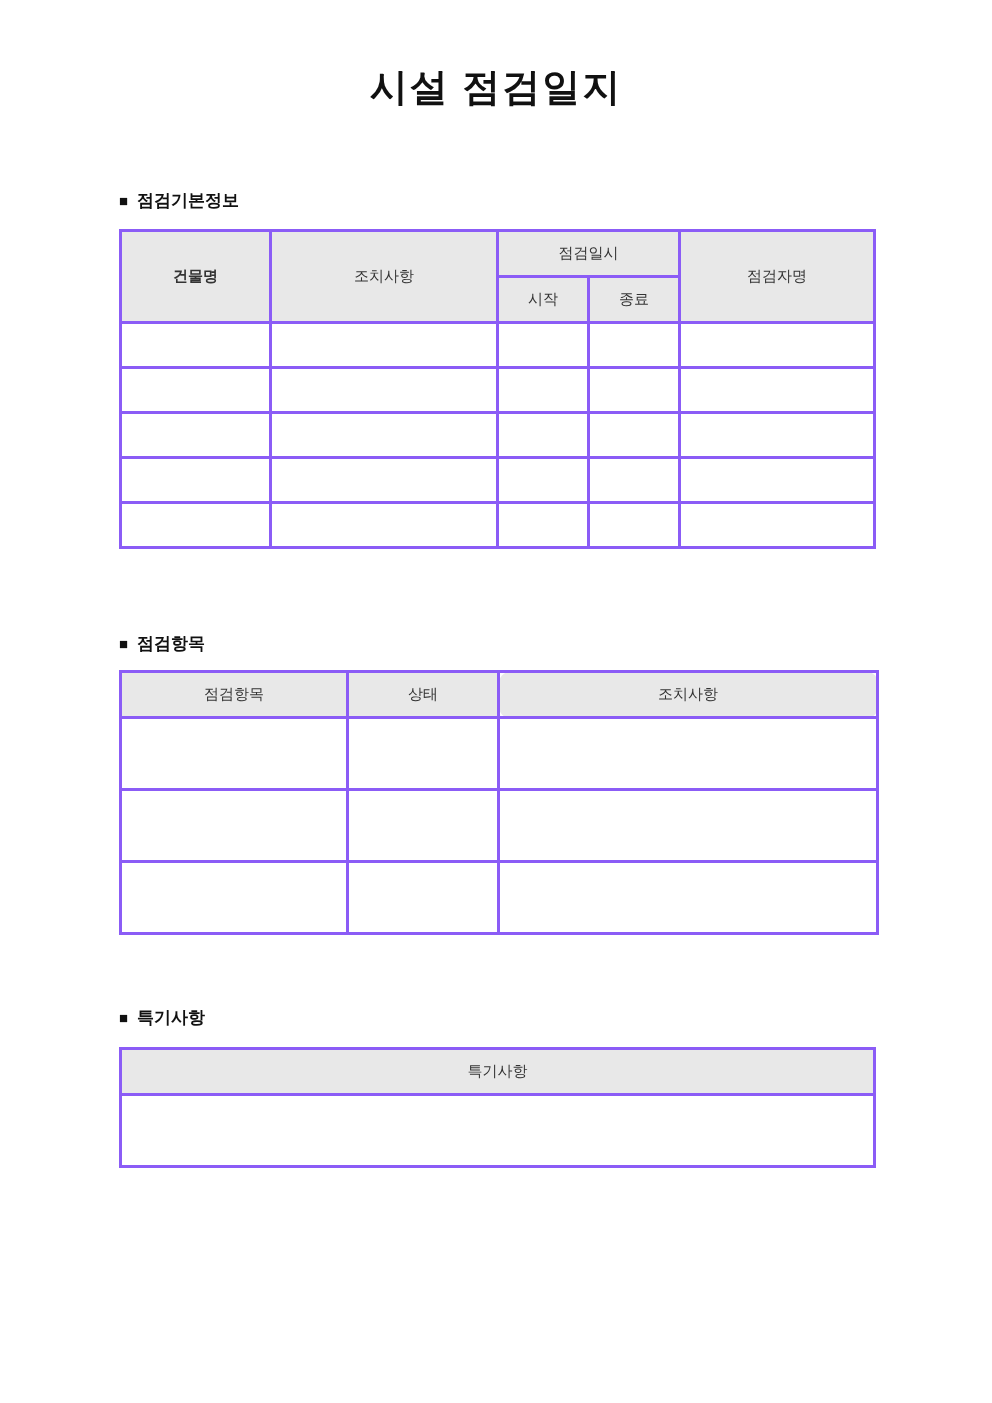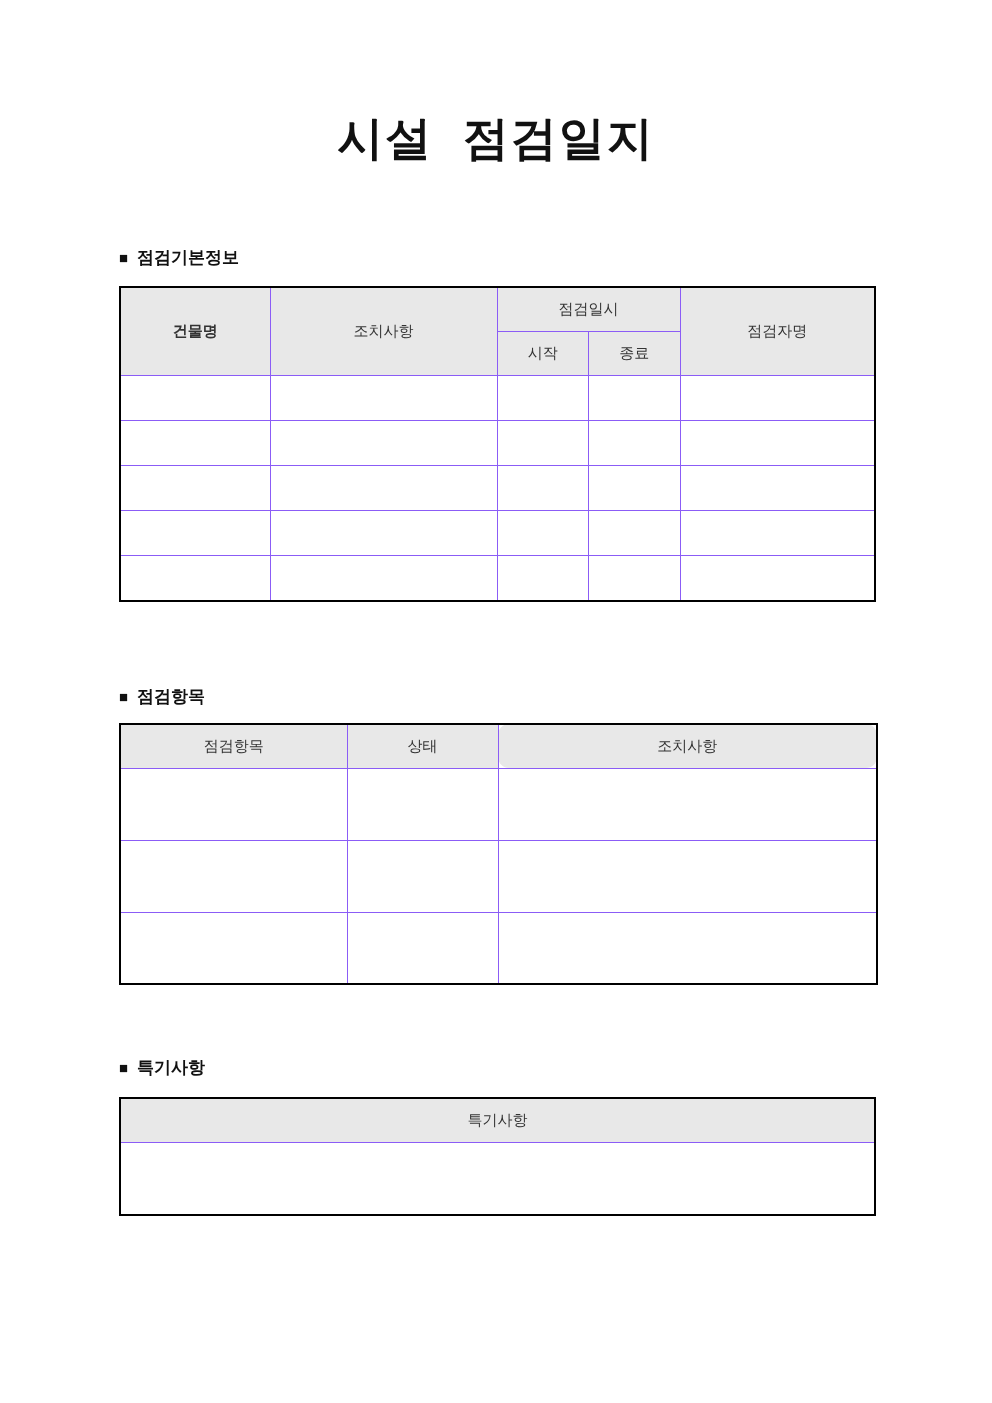--- a/index.html
+++ b/index.html
@@ -10,27 +10,26 @@
     position: relative;
     width: 992px;
     height: 1403px;
     margin: 0 auto;
     background: #ffffff;
     color: #333333;
     overflow: hidden;
   }
 
   .doc-title {
-    padding-top: 108px;
+    padding-top: 62px;
     text-align: center;
-    font-size: 46px;
+    font-size: 38px;
     font-weight: 700;
     letter-spacing: 2px;
     color: #111111;
-    font-family: Liberation Mono, monospace;
   }
 
   .content {
     width: 757px;
     margin-left: 119px;
   }
 
   .section-label {
     display: flex;
     align-items: center;
@@ -48,21 +47,21 @@
   .label-items      { margin-top: 83px; margin-bottom: 15px; }
   .label-notes      { margin-top: 71px; margin-bottom: 18px; }
 
   table {
     width: 757px;
     border-collapse: collapse;
     table-layout: fixed;
     border: 2px solid #000000;
   }
   th, td {
-    border: 1px solid #8b5cf6;
+    border: 3px solid #8b5cf6;
     padding: 12px;
   }
   thead th {
     background: #e8e8e8;
     font-weight: 400;
     font-size: 15px;
     color: #333333;
     text-align: center;
     vertical-align: middle;
   }

